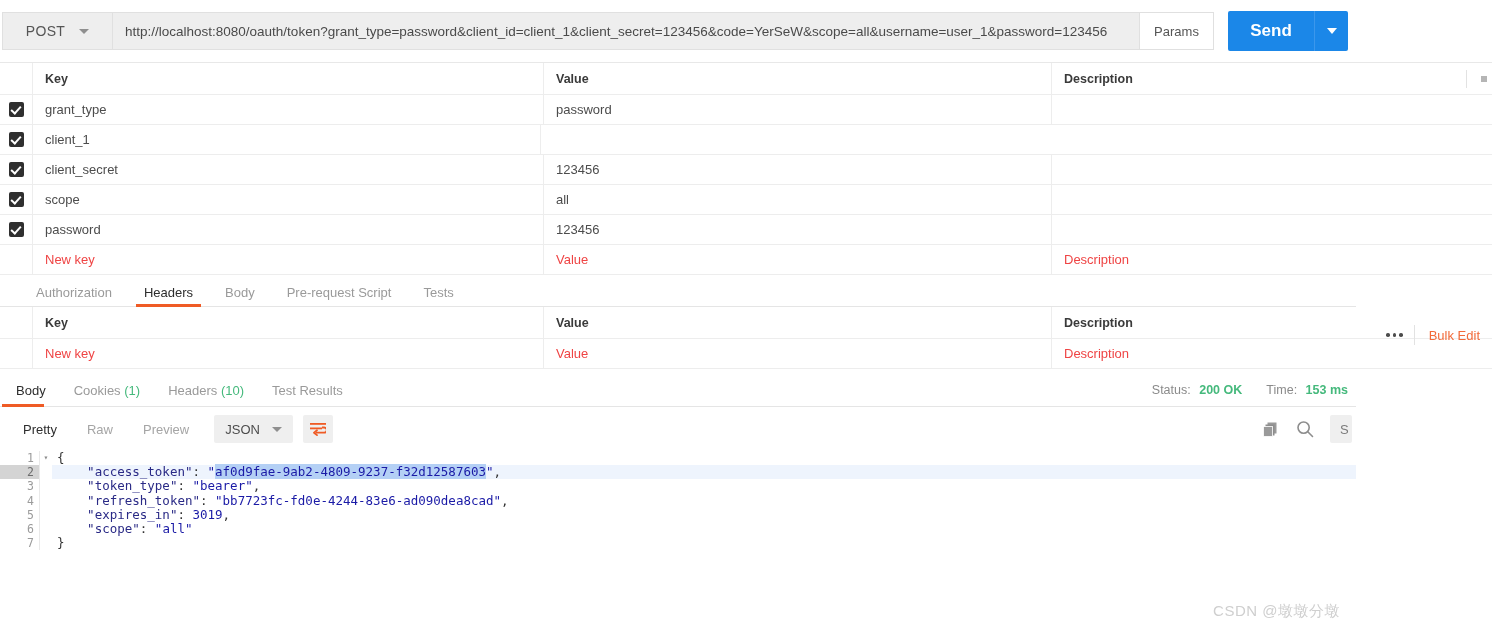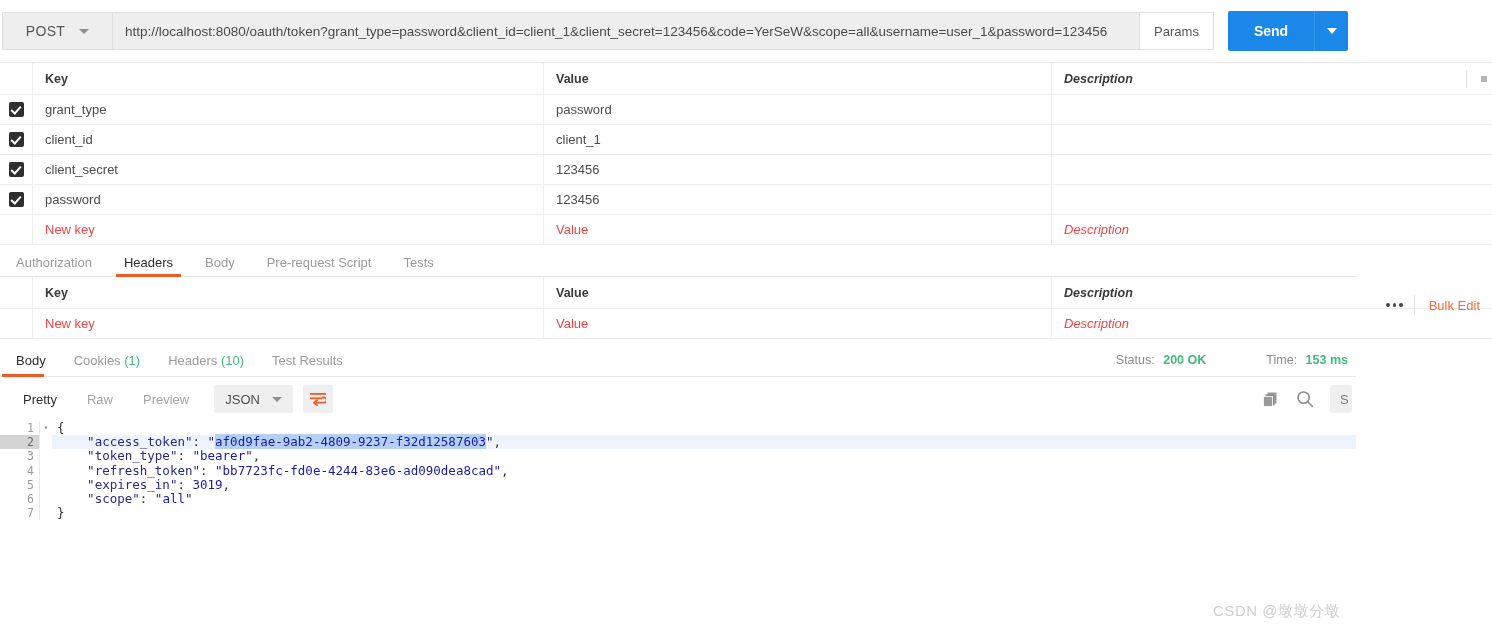--- a/index.html
+++ b/index.html
@@ -66,21 +66,21 @@
     border-left: none;
     display: flex; align-items: center; justify-content: center;
     font-size: 13px; color: #555;
     cursor: pointer;
   }
   .send-group { display: flex; margin-left: 14px; }
   .send-btn {
     width: 86px; height: 40px;
     background: #1b87e8;
     color: #fff;
-    font-size: 14px; font-weight: bold;
+    font-size: 17px; font-weight: bold;
     display: flex; align-items: center; justify-content: center;
     cursor: pointer;
     border-radius: 2px 0 0 2px;
   }
   .send-caret {
     width: 34px; height: 40px;
     background: #1b87e8;
     display: flex; align-items: center; justify-content: center;
     cursor: pointer;
     border-left: 1px solid #3b97ec;
@@ -113,21 +113,21 @@
     border-right: 1px solid #ededed;
     display: flex; align-items: center;
     padding: 0 12px 0 12px;
     font-size: 13px;
     color: #4c4c4c;
     overflow: hidden;
     white-space: nowrap;
   }
   .c-key   { flex: 0 0 511px; }
   .c-val   { flex: 0 0 508px; }
-  .c-desc  { flex: 1 1 auto; border-right: none; font-style: italic; }
+  .c-desc  { flex: 1 1 auto; border-right: none; }
   .trow.hdr .cell { font-weight: bold; color: #3a3a3a; font-size: 12.5px; }
   .ph { color: #ef4444; }
 
   .chk {
     width: 15px; height: 15px;
     background: #2f2f2f;
     border-radius: 2px;
     position: relative;
     cursor: pointer;
   }
@@ -149,21 +149,21 @@
   }
   .stub-div { width:1px; height:18px; background:#e2e2e2; margin-right:14px; }
   .stub-dot { width:6px; height:6px; background:#b5b5b5; margin-right:5px; }
 
   
   .req-tabs {
     height: 32px;
     display: flex;
     align-items: flex-end;
     border-bottom: 1px solid #e5e5e5;
-    padding-left: 0;
+    padding-left: 20px;
     background: #fff;
   }
   .rtab {
     font-size: 13px;
     color: #9a9a9a;
     padding: 0 16px 7px 16px;
     cursor: pointer;
     position: relative;
     line-height: 1;
   }
@@ -224,21 +224,21 @@
   }
   .cnt { color: #45b97c; }
   .status-wrap {
     position: absolute;
     right: 8px; bottom: 9px;
     display: flex;
     align-items: center;
     gap: 24px;
     font-size: 12.5px;
   }
-  .st-lbl { color: #8a8a8a; margin-left: 36px; }
+  .st-lbl { color: #8a8a8a; }
   .st-val { color: #45b97c; font-weight: bold; margin-left: 5px; }
 
   
   .body-bar {
     height: 44px;
     display: flex;
     align-items: center;
     padding: 0 6px 0 8px;
     position: relative;
     background: #fff;
@@ -382,30 +382,37 @@
             <span class="chk"></span>
           </div>
           <div class="cell c-key">grant_type</div>
           <div class="cell c-val">password</div>
           <div class="cell c-desc"></div>
         </div>
         <div class="trow">
           <div class="cell-chk">
             <span class="chk"></span>
           </div>
-          <div class="cell c-key">client_id</div>
           <div class="cell c-val">client_1</div>
           <div class="cell c-desc"></div>
         </div>
         <div class="trow">
           <div class="cell-chk">
             <span class="chk"></span>
           </div>
           <div class="cell c-key">client_secret</div>
           <div class="cell c-val">123456</div>
+          <div class="cell c-desc"></div>
+        </div>
+        <div class="trow">
+          <div class="cell-chk">
+            <span class="chk"></span>
+          </div>
+          <div class="cell c-key">scope</div>
+          <div class="cell c-val">all</div>
           <div class="cell c-desc"></div>
         </div>
         <div class="trow">
           <div class="cell-chk">
             <span class="chk"></span>
           </div>
           <div class="cell c-key">password</div>
           <div class="cell c-val">123456</div>
           <div class="cell c-desc"></div>
         </div>

